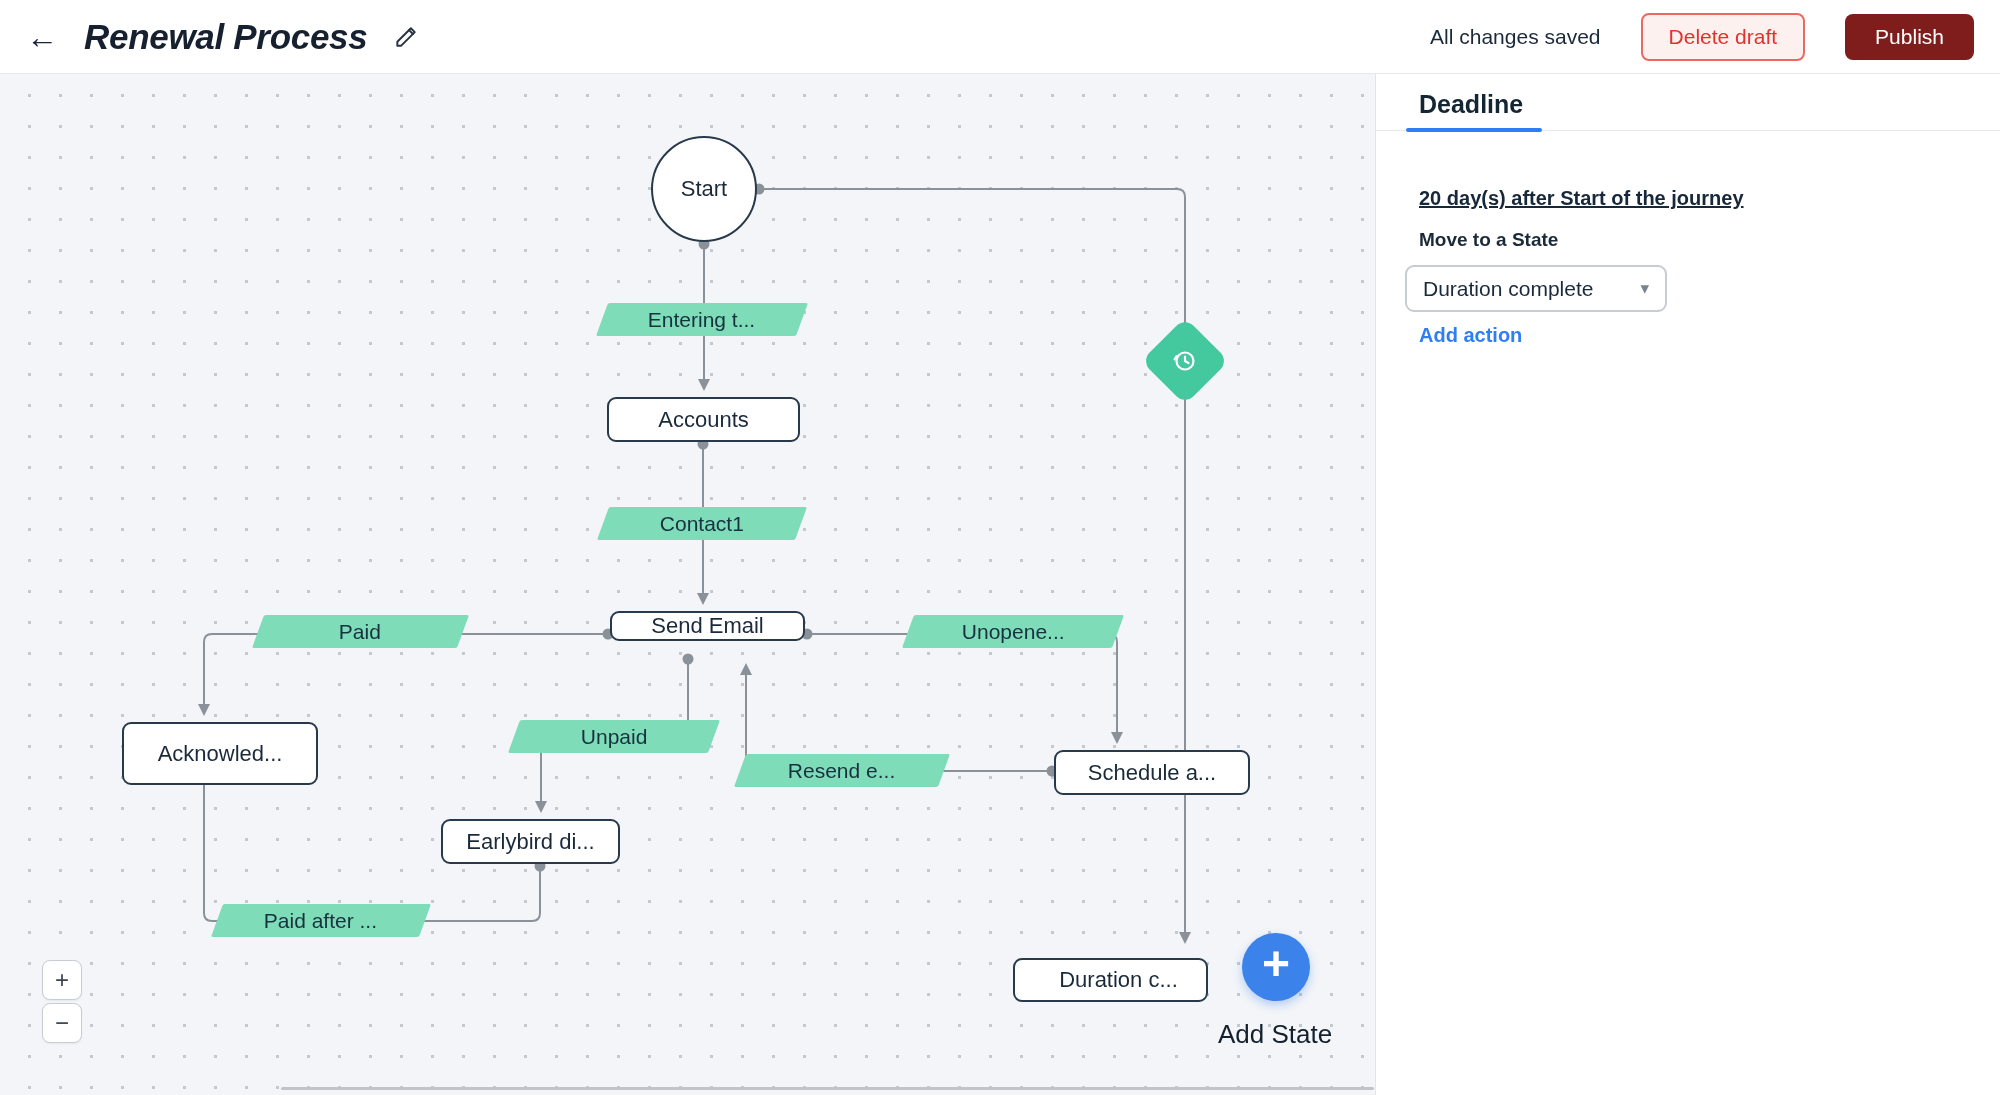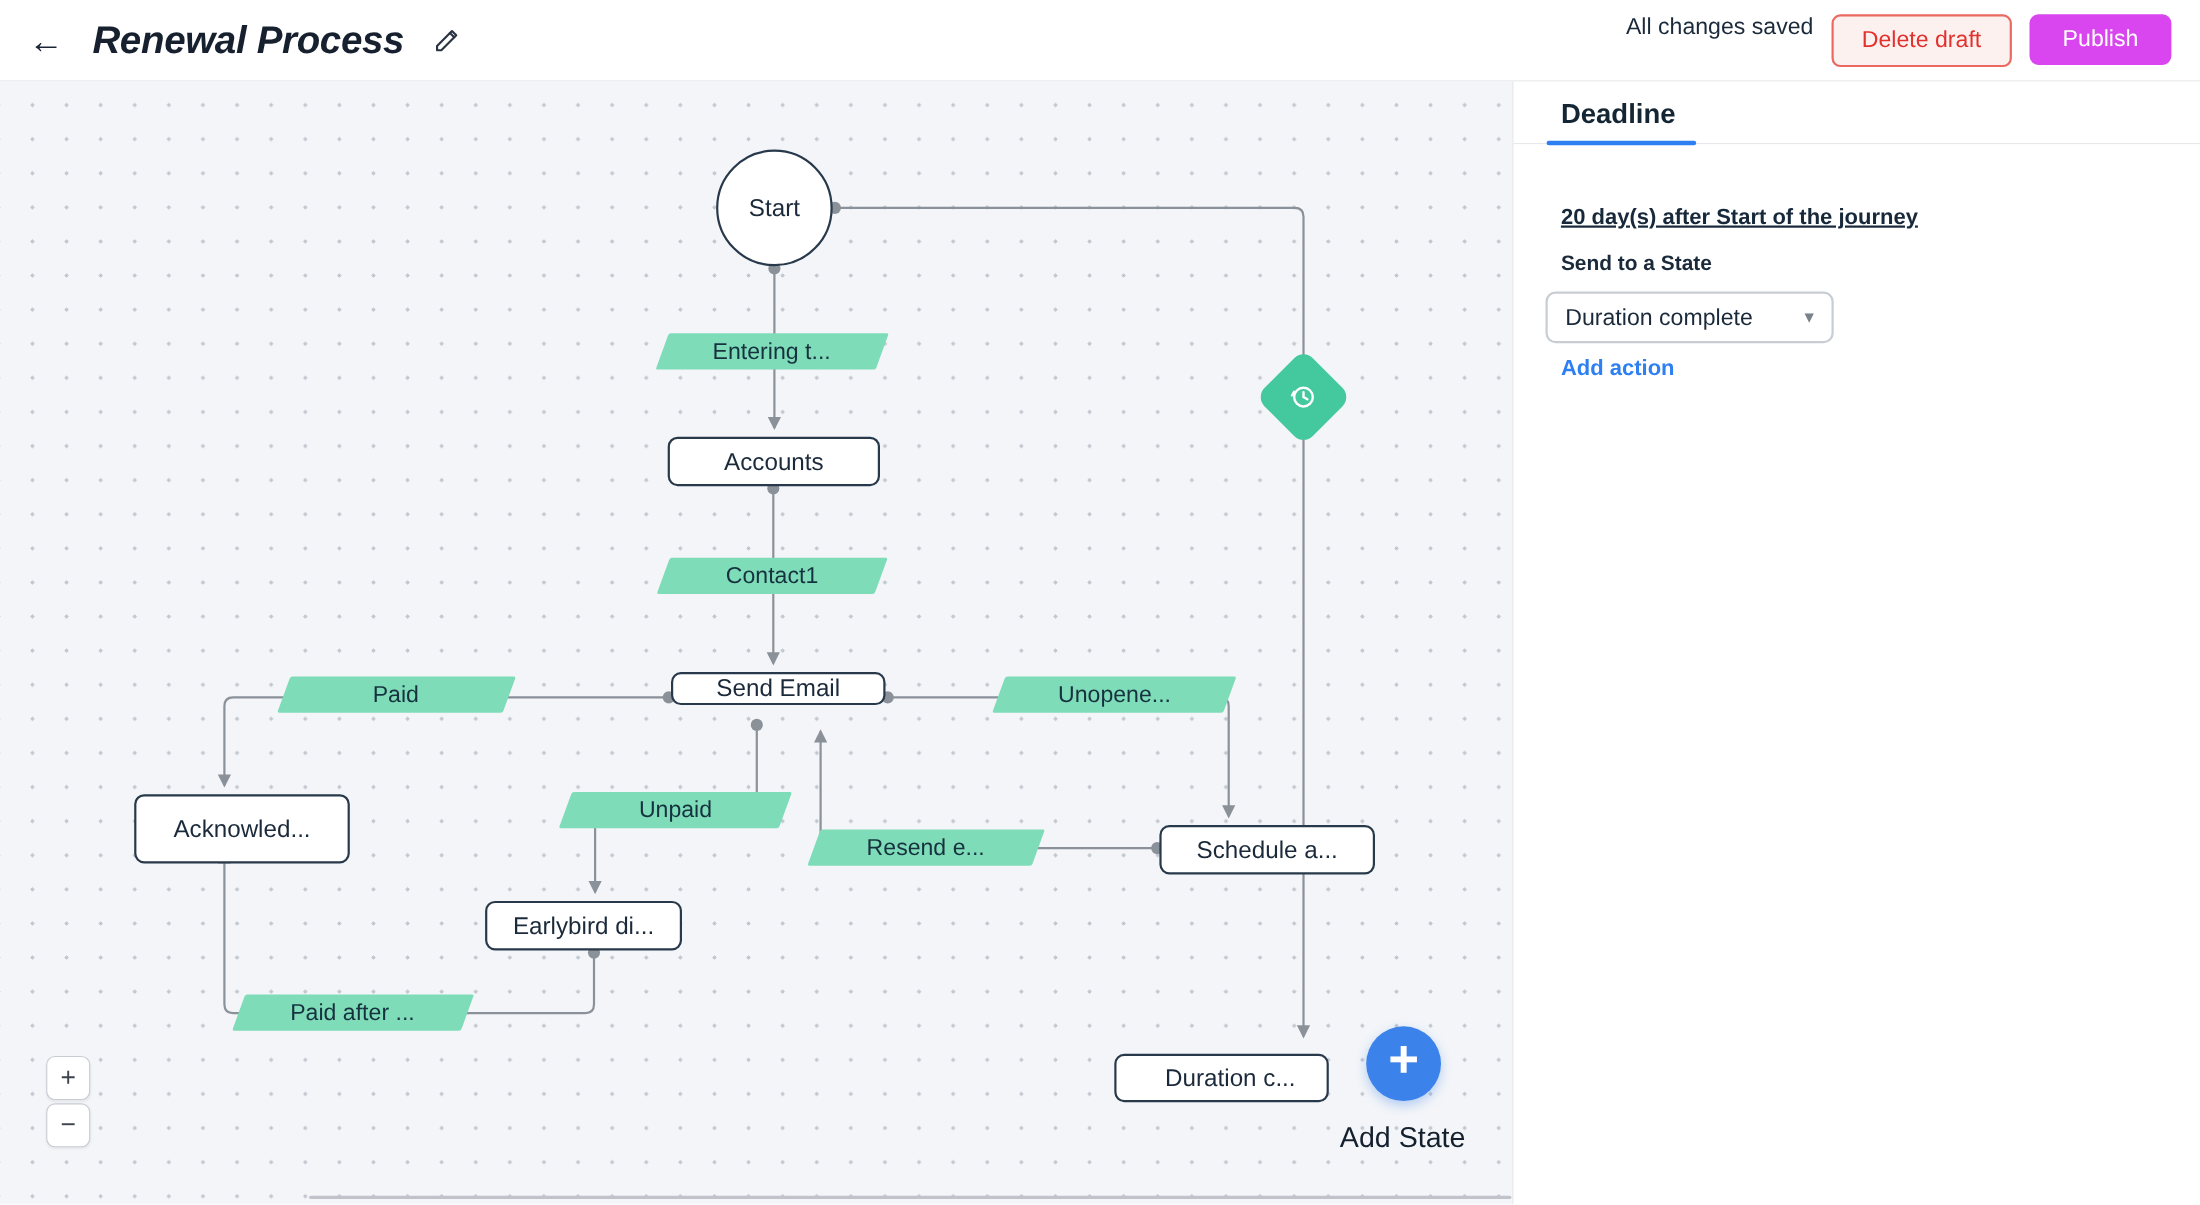--- a/index.html
+++ b/index.html
@@ -5,25 +5,25 @@
   * { margin:0; padding:0; box-sizing:border-box; }
   html,body { font-family:"Liberation Sans", sans-serif; background:#fff; }
   #app { position:relative; width:2000px; height:1095px; overflow:hidden; background:#fff; }
 
   
   .topbar { position:absolute; left:0; top:0; width:2000px; height:74px; background:#fff;
             border-bottom:1px solid #e7e9ec; display:flex; align-items:center; padding:0 26px; z-index:10; }
   .back { font-size:32px; color:#1a2433; cursor:pointer; line-height:1; margin-right:26px; }
   .title { font-size:35px; font-weight:700; color:#16202e; letter-spacing:-.3px; white-space:nowrap;font-style:italic; }
   .pencil { margin-left:26px; display:flex; align-items:center; }
-  .top-right { margin-left:auto; display:flex; align-items:flex-start; gap:16px; }
+  .top-right { margin-left:auto; display:flex; align-items:center; gap:40px; }
   .status { font-size:21px; color:#1b2a3a; }
   .btn { border-radius:8px; font-size:21px; padding:10px 26px; cursor:pointer; white-space:nowrap; border:0; }
   .btn-delete { color:#e2322d; background:#fdf1f0; border:2px solid #ea6a61; font-weight:400; }
-  .btn-publish { color:#fff; background:#d946ef; font-weight:400; padding:11px 30px; }
+  .btn-publish { color:#fff; background:#7f1d1d; font-weight:400; padding:11px 30px; }
 
   
   .canvas { position:absolute; left:0; top:74px; width:1376px; height:1021px;
             background-color:#f3f5f8;
             background-image:radial-gradient(circle, #c3c8d1 1.7px, transparent 1.9px);
             background-size:31px 31px; background-position:14px 6px;
             border-right:1px solid #e2e4e8; overflow:hidden; }
   .edges { position:absolute; left:0; top:0; z-index:1; pointer-events:none; }
 
   .state { position:absolute; z-index:3; background:#fff; border:2px solid #28394b; border-radius:9px;
@@ -180,21 +180,21 @@
     <div class="zoom-btn" style="left:42px; top:929px;">−</div>
 
     <div class="scroll-hint"></div>
   </div>
 
   <div class="panel">
     <div class="panel-tab">Deadline</div>
     <div class="panel-divider"></div>
     <div class="panel-underline"></div>
     <div class="deadline-link">20 day(s) after Start of the journey</div>
-    <div class="move-label">Send to a State</div>
+    <div class="move-label">Move to a State</div>
     <div class="dropdown">
       <span class="val">Duration complete</span>
       <span class="caret">▾</span>
     </div>
     <div class="add-action">Add action</div>
   </div>
 
 </div>
 
 </body></html>

